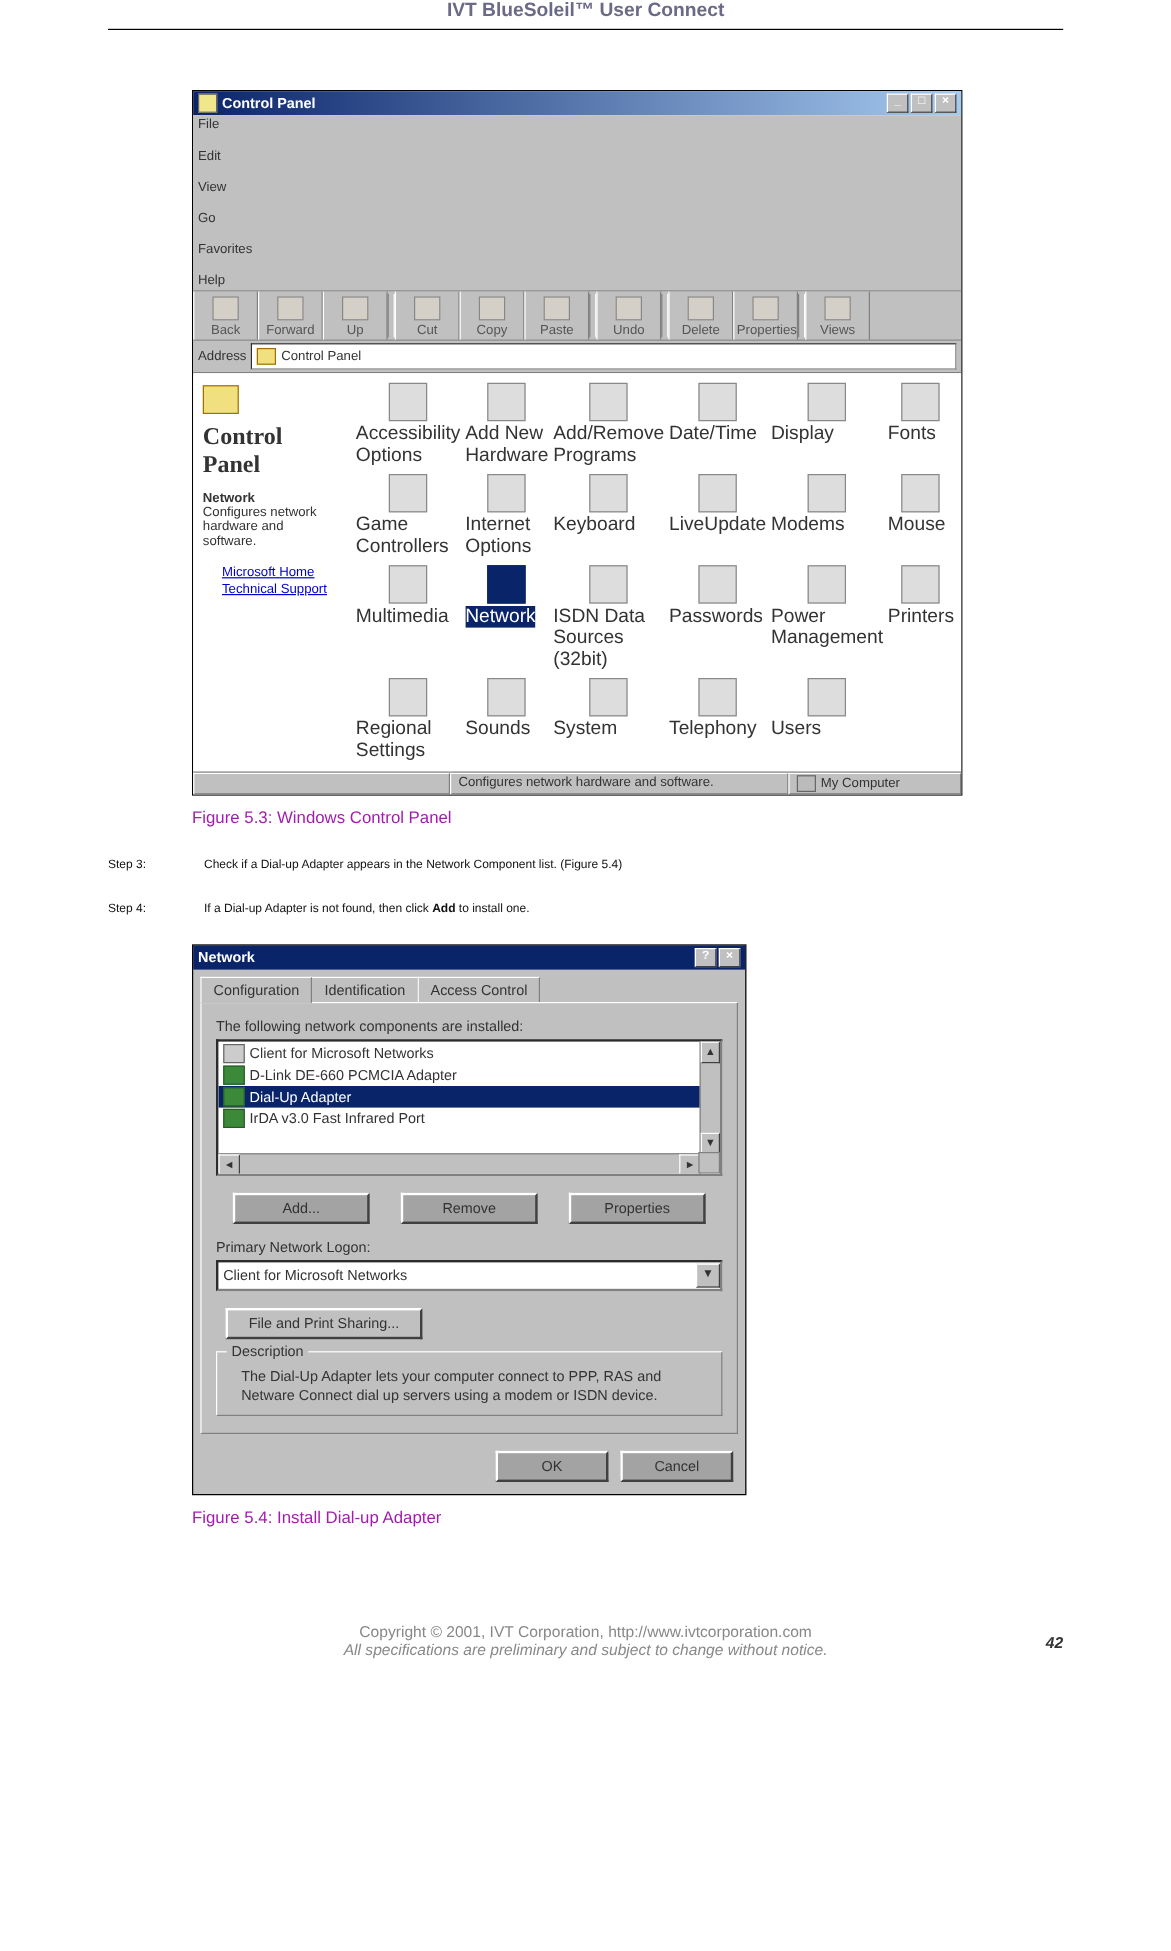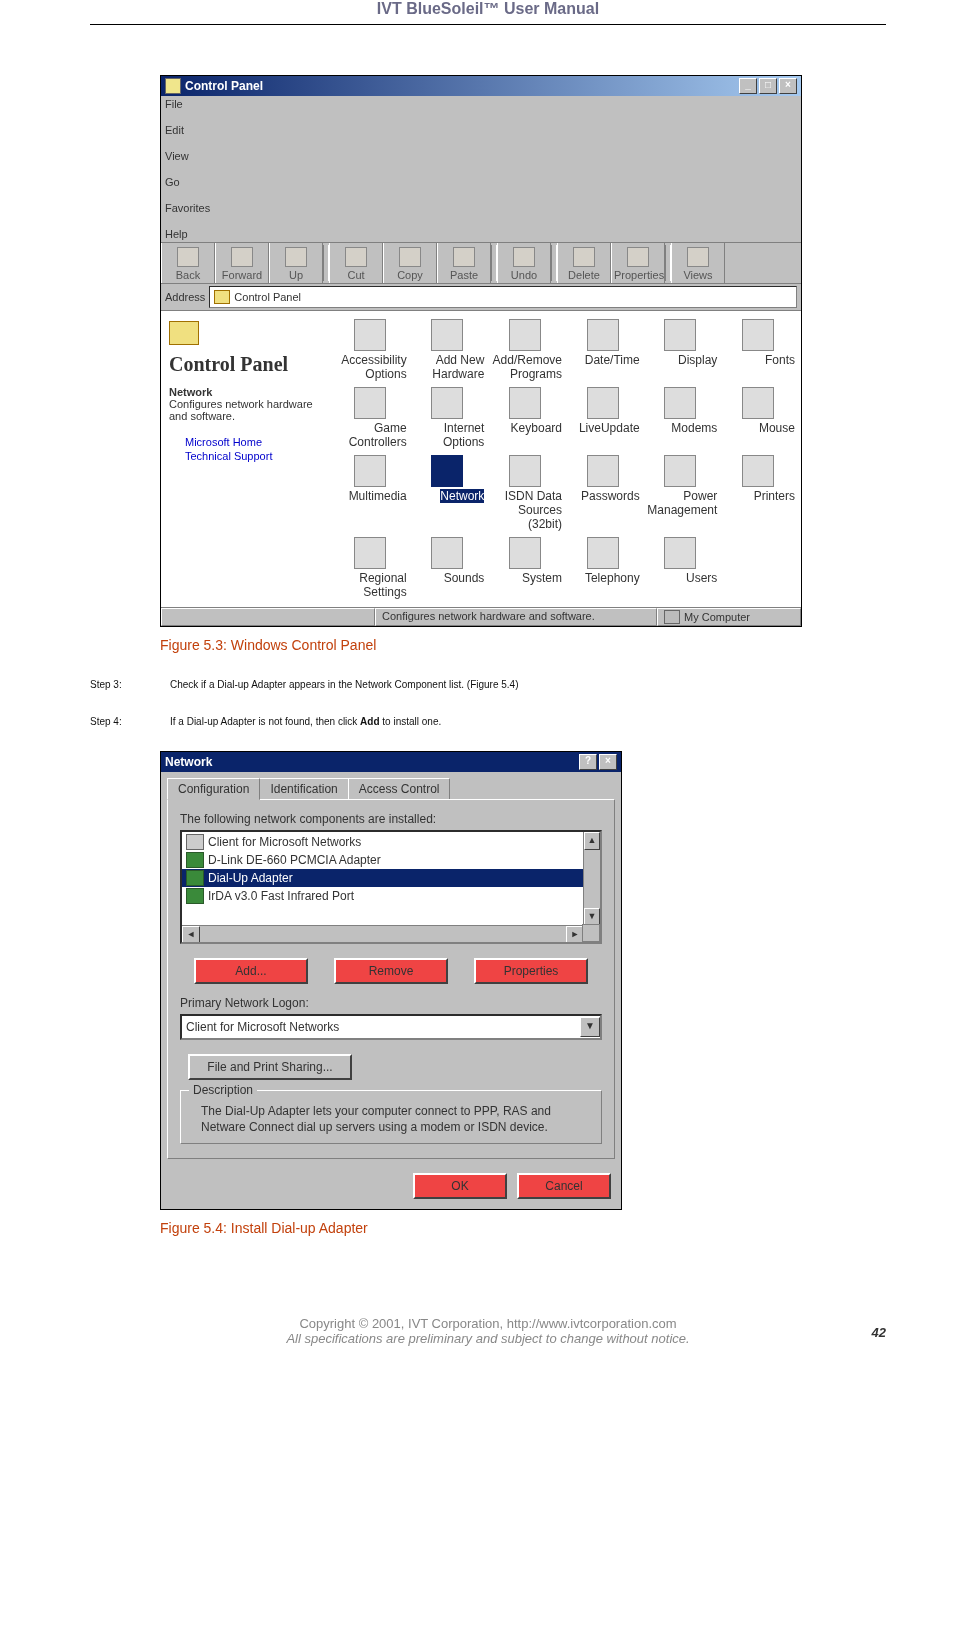--- a/index.html
+++ b/index.html
@@ -105,27 +105,27 @@
   .cp-side .side-icon {
     width:28px; height:22px; background:#f0e080; border:1px solid #a07000;
     margin-bottom:8px;
   }
   .cp-side h2 {
     font-family:"Times New Roman", serif;
     font-size:20px; font-weight:bold; margin:4px 0 10px 0;
   }
   .cp-side .bold { font-weight:bold; }
   .cp-side .desc { margin-bottom:14px; }
-  .cp-side .link { color:#0000cc; display:block; margin-top:2px;padding-left:16px; }
+  .cp-side .link { color:#0000cc; text-decoration:underline; display:block; margin-top:2px;padding-left:16px; }
   .cp-icons {
     flex:1; padding:8px 6px;
     display:grid; grid-template-columns: repeat(6, 1fr);
     gap:6px 4px;
     font-family:"MS Sans Serif", Tahoma, sans-serif;
-    font-size:12px; text-align:right;
+    font-size:16px; text-align:left;
   }
   .cp-item { cursor:default; }
   .cp-item .ic {
     width:30px; height:30px; margin:0 auto 2px auto;
     background:#ddd; border:1px solid #888;
   }
   .cp-item.selected .ic { background:#0a246a; border-color:#0a246a; }
   .cp-item.selected .lbl { background:#0a246a; color:#fff; display:inline-block; }
   .statusbar {
     background:#c0c0c0;
@@ -135,21 +135,21 @@
     display:flex;
   }
   .status-cell {
     border:1px solid #808080; border-top-color:#fff; border-left-color:#fff;
     padding:1px 6px; flex:1;
   }
   .status-cell.short { flex:0 0 130px; display:flex; align-items:center; gap:4px; }
   .status-cell .mc-icon { width:14px; height:12px; background:#bbb; border:1px solid #666; }
   
   .fig-caption {
-    color:#c2410c; font-size:14px;
+    color:#a21caf; font-size:14px;
     margin: 6px 0 0 70px;
   }
   .step-row { margin:26px 0 0 0; display:flex; font-size:10px; color:#111; }
   .step-label { width:80px; }
   .step-body { flex:1; }
   .step-body b { font-weight:bold; }
   
   .dlg {
     margin: 24px 0 10px 70px;
     width:460px;
@@ -221,21 +221,21 @@
     display:flex; justify-content:space-between;
   }
   .hscroll .scroll-btn { width:16px; height:16px; }
   .corner-grip { position:absolute; right:0; bottom:0; width:16px; height:16px; background:#c0c0c0; border:1px solid #808080;}
   .btn-row {
     display:flex; justify-content:center; gap:26px;
     margin:14px 0 12px 0;
   }
   .w98-btn {
     width:110px; padding:4px 0;
-    background:#ef4444;
+    background:#a3a3a3;
     border:2px solid #fff;
     border-right-color:#404040; border-bottom-color:#404040;
     text-align:center;
     font-family:inherit; font-size:12px;
   }
   .dropdown {
     background:#fff;
     border:2px inset #808080;
     display:flex; justify-content:space-between; align-items:center;
     padding:0 0 0 4px; height:22px;
@@ -284,21 +284,21 @@
   .page-num {
     position:absolute; right:0; bottom:6px;
     font-style:italic; font-weight:bold; color:#333;
   }
 </style>
 </head>
 <body>
 
 <div class="page">
 
-  <div class="doc-header">IVT BlueSoleil™ User Manual</div>
+  <div class="doc-header">IVT BlueSoleil™ User Connect</div>
 
   <div class="win98-window">
     <div class="titlebar">
       <div class="title-left">
         <span class="sys-icon"></span>
         <span>Control Panel</span>
       </div>
       <div class="win-buttons">
         <div class="win-btn">_</div>
         <div class="win-btn">□</div>

